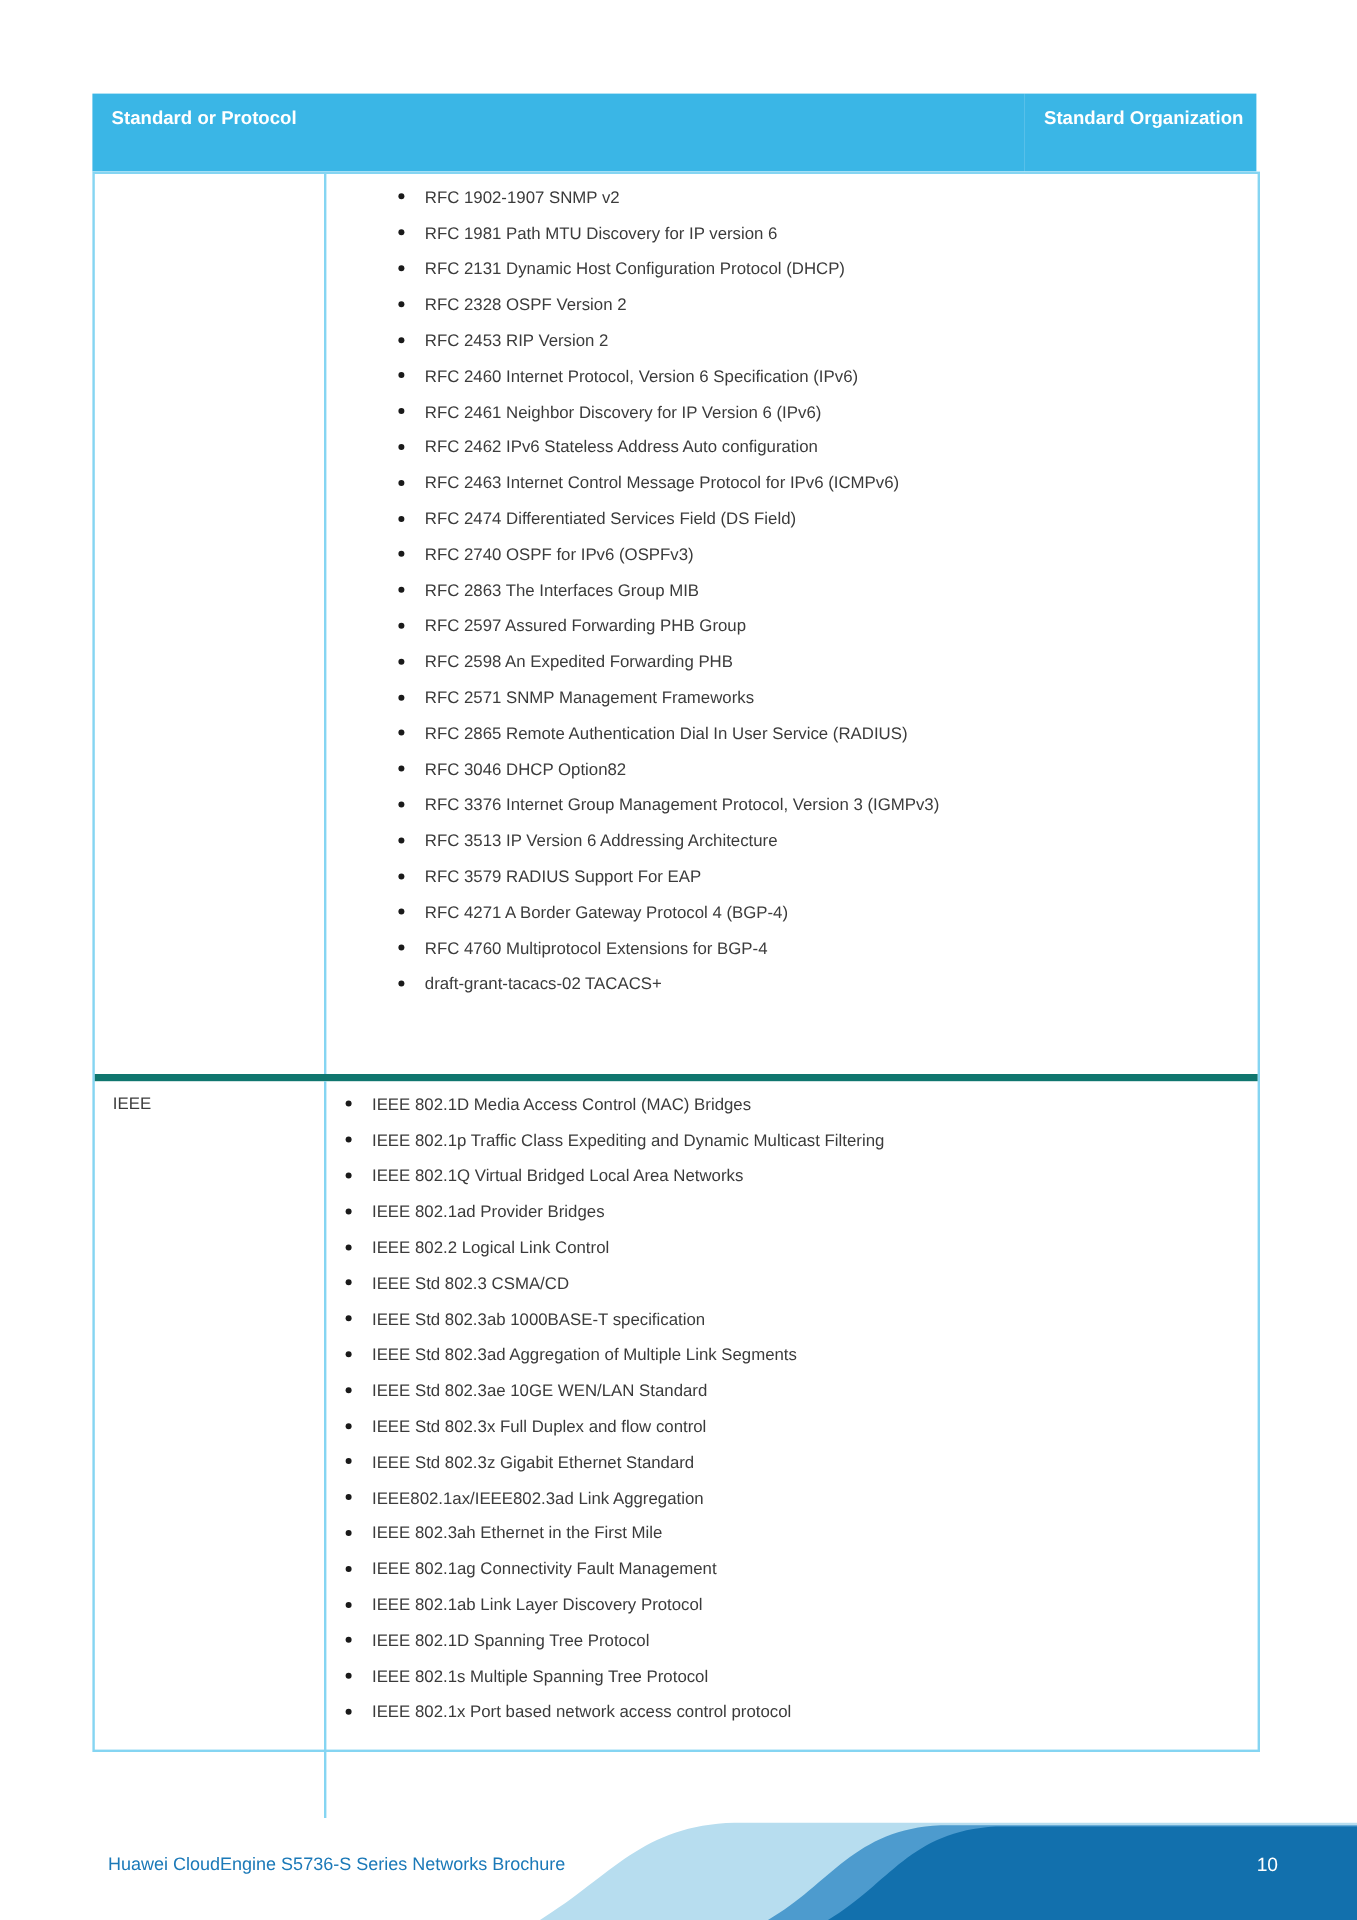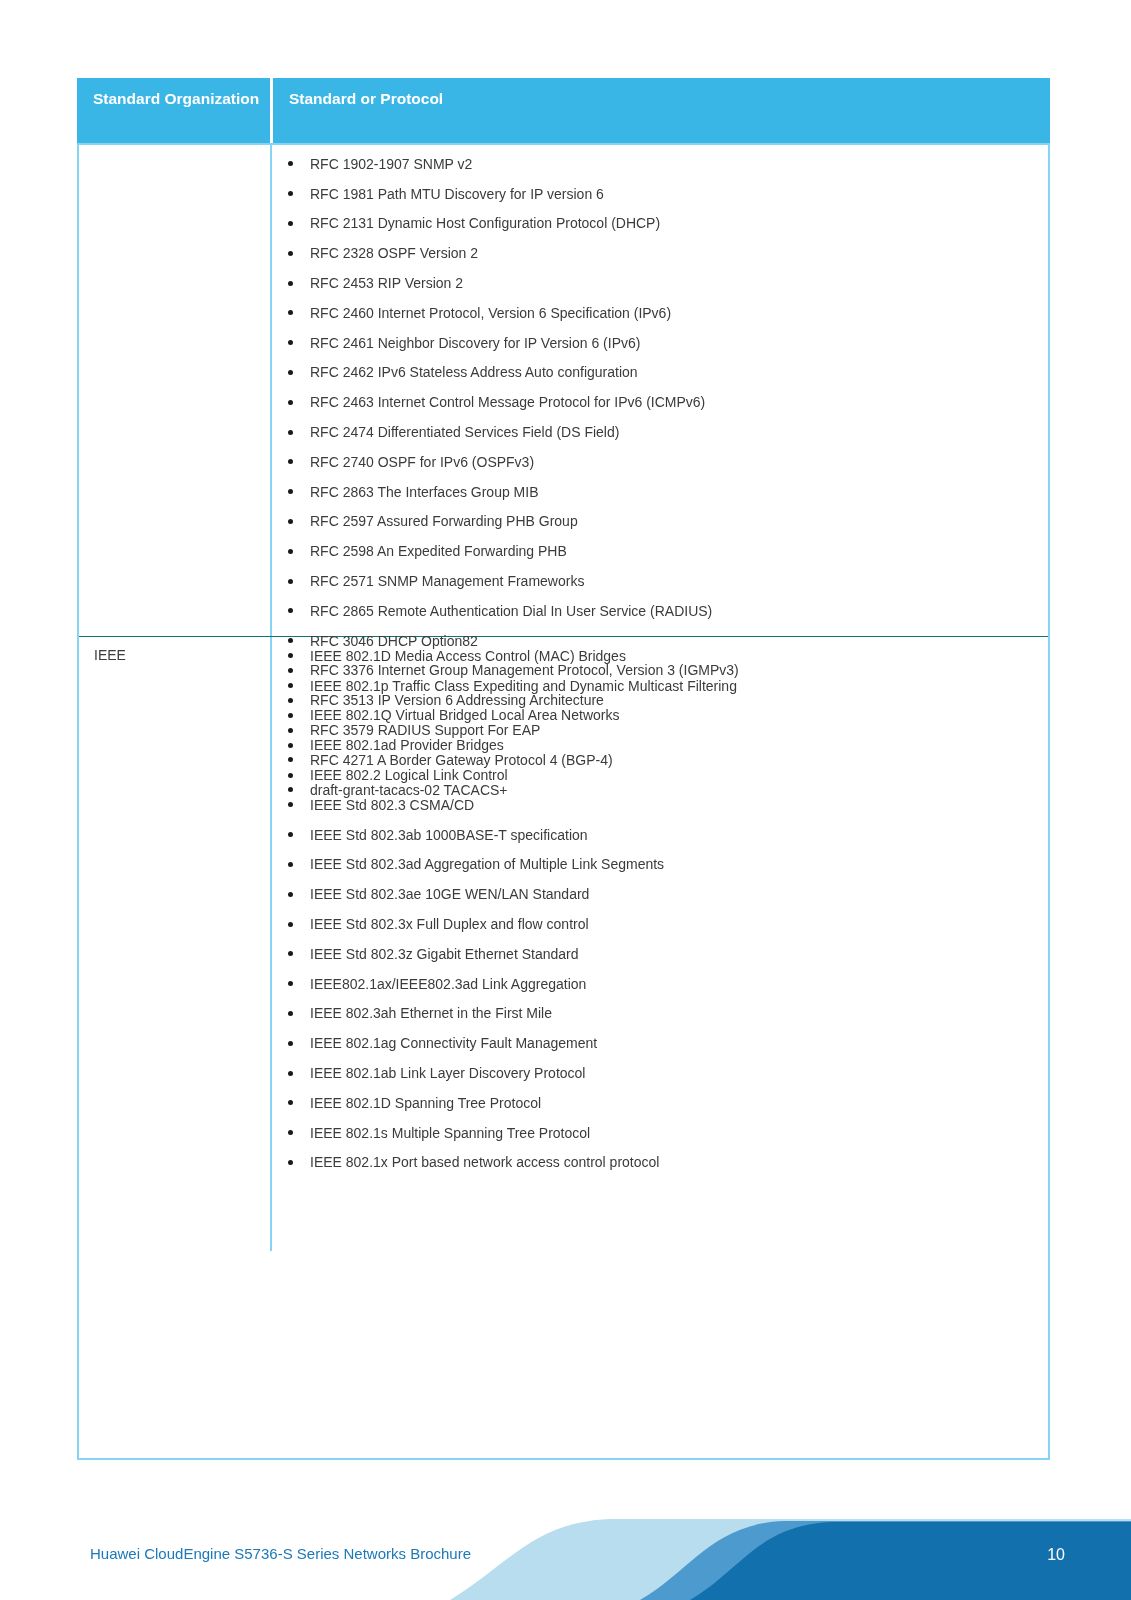--- a/index.html
+++ b/index.html
@@ -26,21 +26,21 @@
   .hcell1 { width:193px; margin-right:3px; }
   .hcell2 { flex:1; }
   
   .tbl-body {
     position:absolute; left:77px; top:143px; width:973px; height:1317px;
     border:2px solid #85d5f2;
     box-sizing:border-box;
     background:#ffffff;
   }
   .trow { display:flex; box-sizing:border-box; }
-  .trow-rfc  { height:492px; border-bottom:1px solid #0f766e; }
+  .trow-rfc  { height:756px; border-bottom:6px solid #0f766e;gap:44px; }
   .trow-ieee { height:614px;border-radius:20px; }
   .org-cell {
     width:193px;
     border-right:2px solid #85d5f2;
     box-sizing:border-box;
     padding:10px 0 0 15px;
     font-size:14px; color:#3b3b3b;
   }
   .list-cell {
     flex:1;
@@ -72,22 +72,22 @@
   .page-number {
     position:absolute; left:1015px; top:1546px; width:50px;
     text-align:right;
     font-size:16px; color:#ffffff;
   }
 </style>
 </head>
 <body>
 
 <div class="tbl-header">
+  <div class="hcell hcell2">Standard or Protocol</div>
   <div class="hcell hcell1">Standard Organization</div>
-  <div class="hcell hcell2">Standard or Protocol</div>
 </div>
 
 <div class="tbl-body">
   <div class="trow trow-rfc">
     <div class="org-cell"></div>
     <div class="list-cell">
         <div class="li">
           <span class="bullet"></span>
           <span>RFC 1902-1907 SNMP v2</span>
         </div>
@@ -163,20 +163,24 @@
           <span class="bullet"></span>
           <span>RFC 3513 IP Version 6 Addressing Architecture</span>
         </div>
         <div class="li">
           <span class="bullet"></span>
           <span>RFC 3579 RADIUS Support For EAP</span>
         </div>
         <div class="li">
           <span class="bullet"></span>
           <span>RFC 4271 A Border Gateway Protocol 4 (BGP-4)</span>
+        </div>
+        <div class="li">
+          <span class="bullet"></span>
+          <span>RFC 4760 Multiprotocol Extensions for BGP-4</span>
         </div>
         <div class="li">
           <span class="bullet"></span>
           <span>draft-grant-tacacs-02 TACACS+</span>
         </div>
       </div>
   </div>
   <div class="trow trow-ieee">
     <div class="org-cell">IEEE</div>
     <div class="list-cell">

